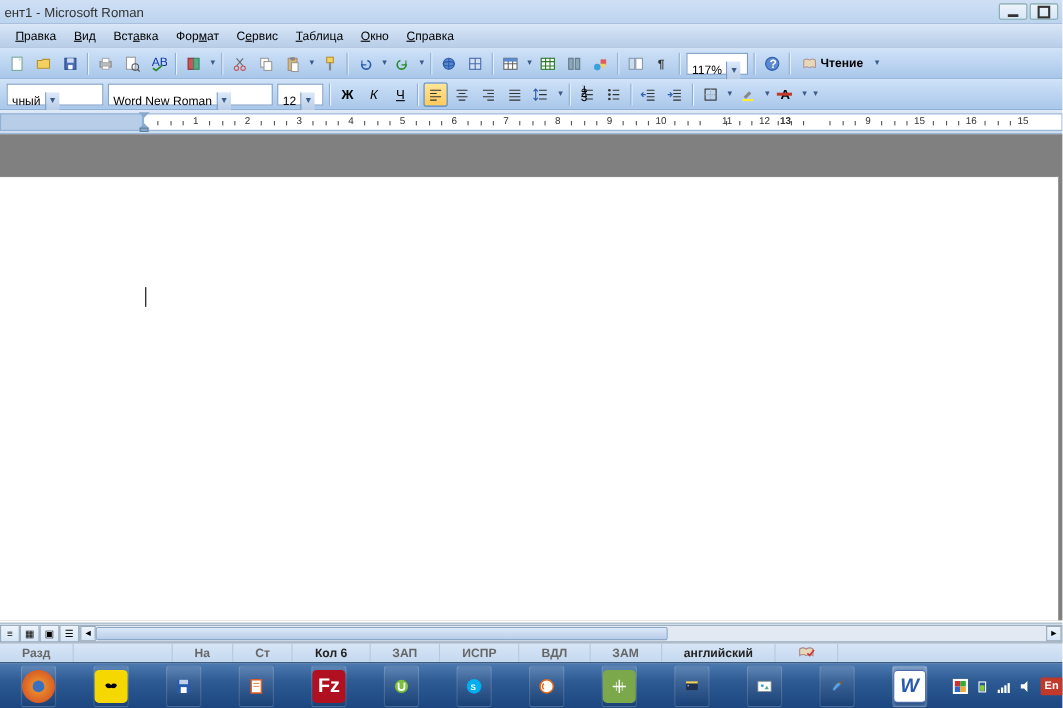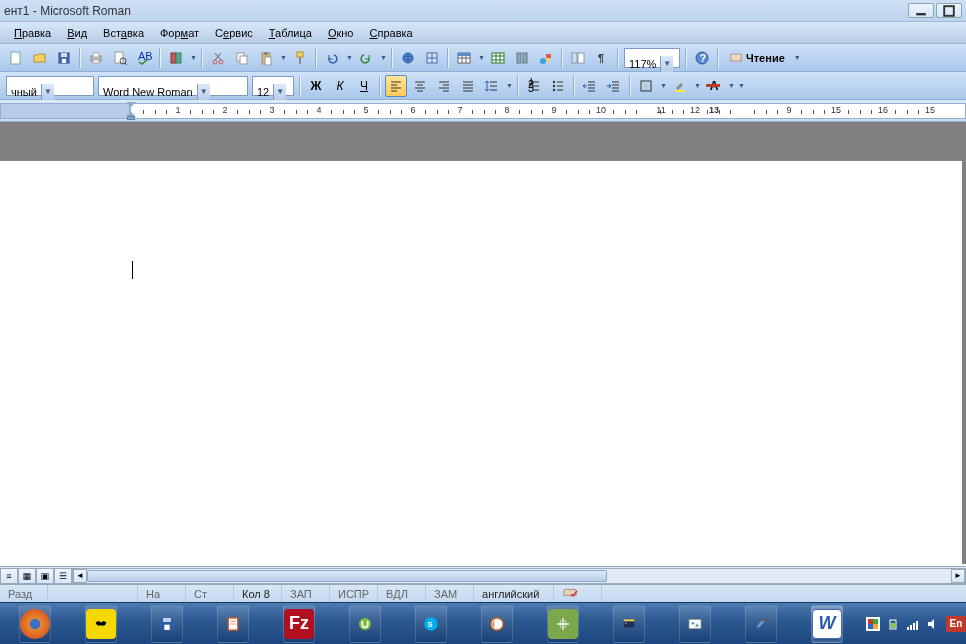--- a/index.html
+++ b/index.html
@@ -47,21 +47,21 @@
 
 
 .view-row { position:absolute; bottom:60px; left:0; right:0; height:18px; background:linear-gradient(#e0eaf6,#cdddf0); border-top:1px solid #9ab; display:flex; align-items:center; }
 .view-btn { width:18px; height:16px; border:1px solid #9ab; margin:0; background:linear-gradient(#eef4fb,#d6e6f7); display:flex; align-items:center; justify-content:center; cursor:pointer; font-size:9px;}
 .hscroll { flex:1; height:16px; background:#e2e9f2; border:1px solid #9ab; position:relative; }
 .hscroll .thumb { position:absolute; left:14px; top:1px; height:12px; width:520px; background:linear-gradient(#dce9f9,#b8cde8); border:1px solid #8aa8c8; border-radius:2px; }
 .hscroll .arrow-btn { position:absolute; top:0; width:14px; height:14px; background:linear-gradient(#eef4fb,#d6e6f7); border:1px solid #9ab; display:flex; align-items:center; justify-content:center; font-size:8px; cursor:pointer;}
 
 
 .statusbar { position:absolute; bottom:42px; left:0; right:0; height:18px; background:linear-gradient(#d8e6f7,#c4d8ef); border-top:1px solid #9ab; display:flex; align-items:center; font-size:11px; color:#666; }
-.statusbar .cell { padding:0 8px; border-right:1px solid #b4c8e0; height:100%; display:flex; align-items:center; min-width:48px; }
+.statusbar .cell { padding:0 20px; border-right:1px solid #b4c8e0; height:100%; display:flex; align-items:center; min-width:48px;font-weight:bold; }
 .statusbar .cell.dark { color:#222; }
 
 
 .taskbar { position:absolute; bottom:0; left:0; right:0; height:42px; background:linear-gradient(#4d7ab1 0%,#2e5a93 40%,#1b4680 100%); display:flex; align-items:center; padding:2px; border-top:1px solid #123a68; }
 .task-btn { width:58px; height:38px; margin:0 17px; display:flex; align-items:center; justify-content:center; border:1px solid rgba(255,255,255,.15); border-radius:3px; background:linear-gradient(rgba(255,255,255,.12),rgba(0,0,0,.08)); cursor:pointer; }
 .task-btn.active { background:linear-gradient(rgba(255,255,255,.25),rgba(255,255,255,.05)); box-shadow:inset 0 0 3px rgba(255,255,255,.4); }
 .task-icon { width:30px; height:30px; display:flex; align-items:center; justify-content:center; font-size:20px; border-radius:4px; }
 .tray { margin-left:auto; display:flex; align-items:center; gap:6px; padding:0 6px; color:#fff; font-size:10px; }
 .tray .tray-icon { width:14px; height:14px; }
 .lang { width:20px; height:16px; background:#c0392b; color:#fff; font-size:10px; font-weight:bold; display:flex; align-items:center; justify-content:center; border-radius:1px;}
@@ -504,21 +504,21 @@
     <div class="thumb"></div>
     <div class="arrow-btn" style="right:0">►</div>
   </div>
 </div>
 
 <div class="statusbar">
   <div class="cell">Разд</div>
   <div class="cell" style="min-width:90px"></div>
   <div class="cell">На</div>
   <div class="cell">Ст</div>
-  <div class="cell dark">Кол  8</div>
+  <div class="cell dark">Кол  6</div>
   <div class="cell">ЗАП</div>
   <div class="cell">ИСПР</div>
   <div class="cell">ВДЛ</div>
   <div class="cell">ЗАМ</div>
   <div class="cell dark" style="min-width:80px">английский</div>
   <div class="cell">
       <svg viewBox="0 0 16 16">
         <path d="M2 4 Q5 2 8 4 Q11 2 14 4 L14 10 Q11 8 8 10 Q5 8 2 10 Z" fill="#e8d8b8" stroke="#a88"></path>
         <path d="M9 8 L11 10 L15 5" fill="none" stroke="#c33" stroke-width="1.5"></path>
       </svg>

